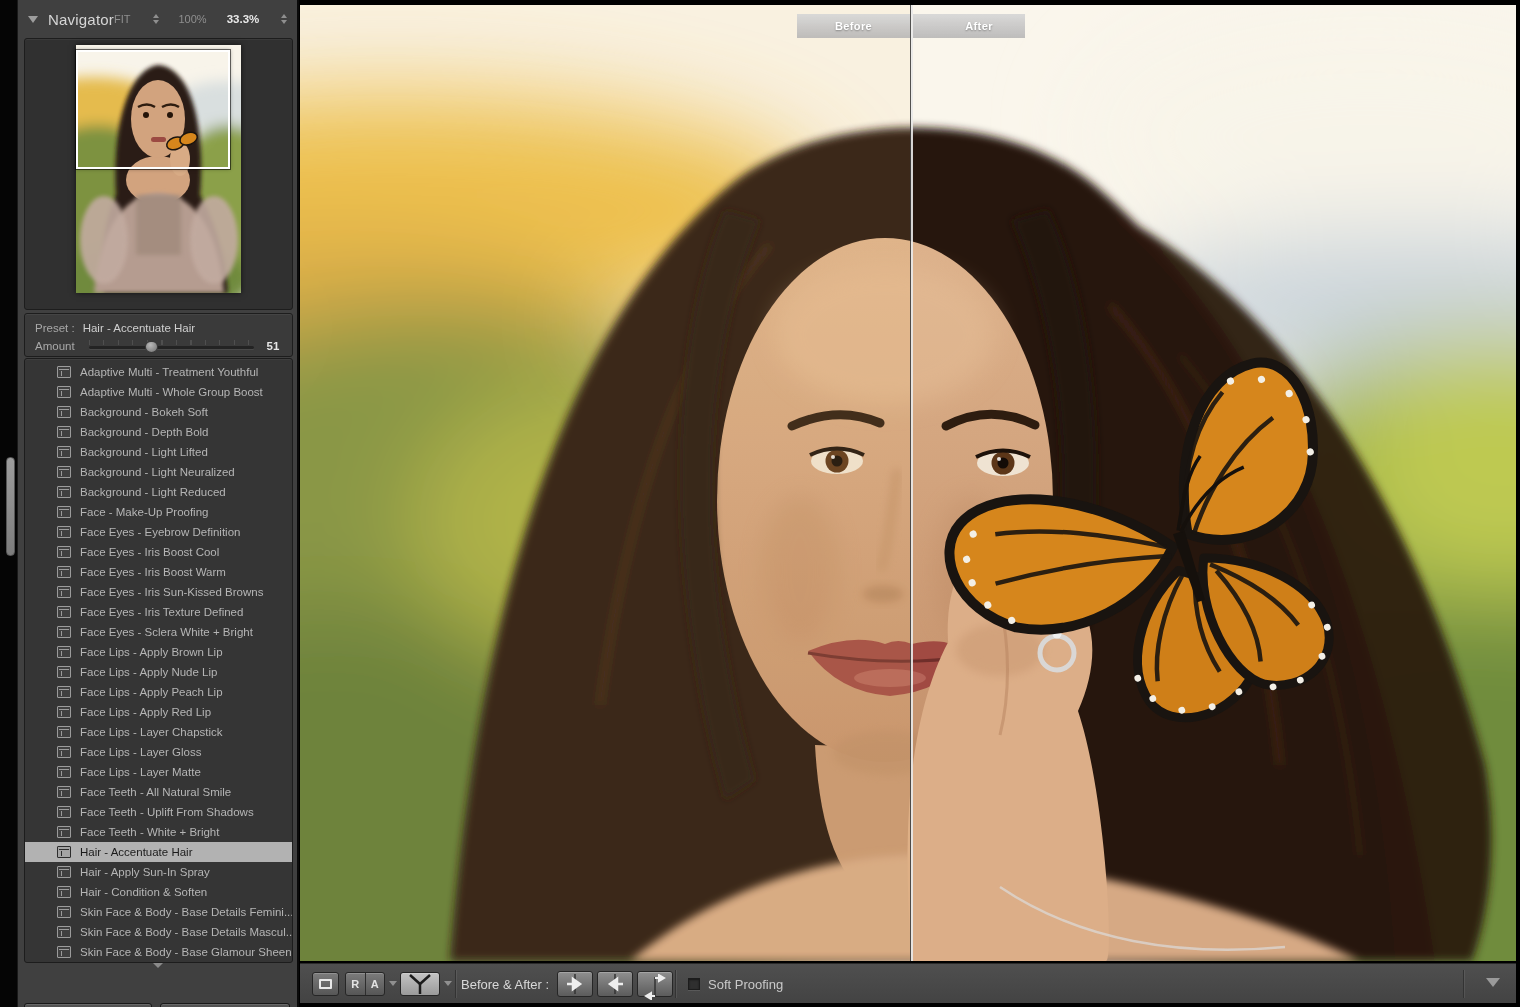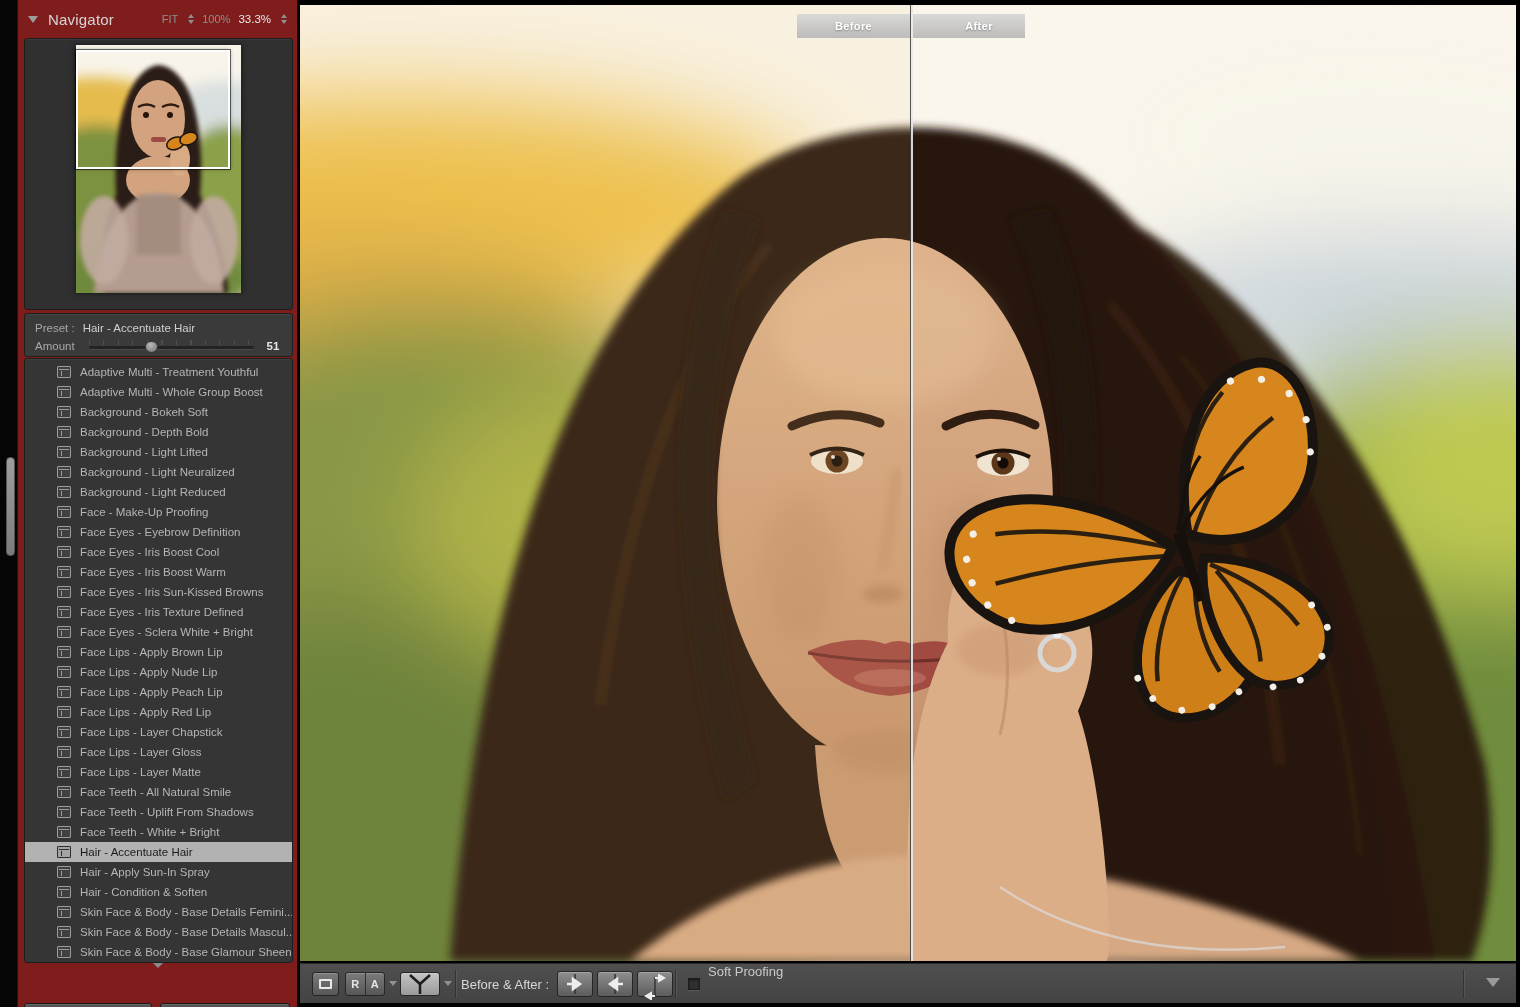--- a/index.html
+++ b/index.html
@@ -5,27 +5,27 @@
   html,body{margin:0;padding:0;background:#000;}
   *{box-sizing:border-box;font-family:"Liberation Sans","DejaVu Sans",sans-serif;}
   #window{position:relative;width:1520px;height:1007px;background:#000;overflow:hidden;}
 
   
   #left-strip{position:absolute;left:0;top:0;width:18px;height:1007px;background:#050505;border-right:1px solid #1a1a1a;}
   #left-scroll-thumb{position:absolute;left:6px;top:457px;width:9px;height:99px;border-radius:4px;
     background:linear-gradient(180deg,#9d9d9d,#7c7c7c);border:1px solid #555;}
 
   
-  #panel{position:absolute;left:18px;top:0;width:281px;height:1007px;background:#7f1d1d;border-right:2px solid #0a0a0a;}
+  #panel{position:absolute;left:18px;top:0;width:281px;height:1007px;background:#404040;border-right:2px solid #0a0a0a;}
   #nav-header{position:absolute;left:0;top:4px;width:100%;height:30px;display:flex;align-items:center;padding:0 10px;}
   .tri-down{width:0;height:0;border-left:5px solid transparent;border-right:5px solid transparent;border-top:7px solid #9d9d9d;margin-right:10px;}
   #nav-title{color:#d6d6d6;font-size:15px;letter-spacing:.2px;}
-  #nav-zooms{margin-left:auto;display:flex;align-items:center;gap:8px;}
+  #nav-zooms{margin-left:auto;display:flex;align-items:center;gap:20px;}
   .zoom-opt{color:#8f8f8f;font-size:11px;}
-  .zoom-opt.active{color:#e8e8e8;font-weight:normal;font-size:11.5px;}
+  .zoom-opt.active{color:#e8e8e8;font-weight:bold;font-size:11.5px;}
   .updown{display:inline-flex;flex-direction:column;gap:2px;margin-left:2px;vertical-align:middle;}
   .updown i{display:block;width:0;height:0;border-left:3.5px solid transparent;border-right:3.5px solid transparent;}
   .updown i.u{border-bottom:4px solid #8f8f8f;}
   .updown i.d{border-top:4px solid #8f8f8f;}
 
   .panel-box{position:absolute;left:6px;width:269px;background:#3a3a3a;border:1px solid #1d1d1d;border-radius:3px;
     box-shadow:inset 0 1px 0 rgba(255,255,255,.05);}
   #thumb-box{top:38px;height:272px;background:#303030;}
   #thumb-wrap{position:absolute;left:51px;top:6px;width:165px;height:248px;background:#fff;box-shadow:0 0 6px rgba(0,0,0,.6);}
   #thumb-wrap svg{display:block;}
@@ -91,21 +91,21 @@
   #ref-dd{left:89px;}  #ba-dd{left:144px;}
   .tb-sep{position:absolute;top:6px;width:1px;height:28px;background:#333;box-shadow:1px 0 0 rgba(255,255,255,.08);}
   #sep1{left:155px;} #sep2{left:375px;} #sep3{left:1163px;}
   #ba-text{position:absolute;left:161px;top:0;height:40px;display:flex;align-items:center;color:#d8d8d8;font-size:13px;}
   .act-btn{position:absolute;top:7px;width:36px;height:26px;border-radius:3px;border:1px solid #262626;
     background:linear-gradient(180deg,#8f8f8f,#5c5c5c);box-shadow:inset 0 1px 0 rgba(255,255,255,.2);cursor:pointer;}
   #copy-ba-btn{left:257px;} #copy-ab-btn{left:297px;} #swap-btn{left:337px;}
   .act-btn svg{display:block;margin:2px auto 0;}
   #softproof-box{position:absolute;left:388px;top:14px;width:12px;height:12px;background:#2f2f2f;border:1px solid #1c1c1c;
     box-shadow:inset 0 1px 2px rgba(0,0,0,.5),0 1px 0 rgba(255,255,255,.1);cursor:pointer;}
-  #softproof-label{position:absolute;left:408px;top:0;height:40px;display:flex;color:#c9c9c9;font-size:13px;}
+  #softproof-label{position:absolute;left:408px;top:0;height:40px;display:flex;align-items:center;color:#c9c9c9;font-size:13px;}
   #tb-dd{position:absolute;left:1186px;top:14px;width:0;height:0;border-left:7px solid transparent;border-right:7px solid transparent;border-top:9px solid #9a9a9a;cursor:pointer;}
 </style>
 </head>
 <body>
 
 <div id="window">
 
   <div id="left-strip">
     <div id="left-scroll-thumb"></div>
   </div>

